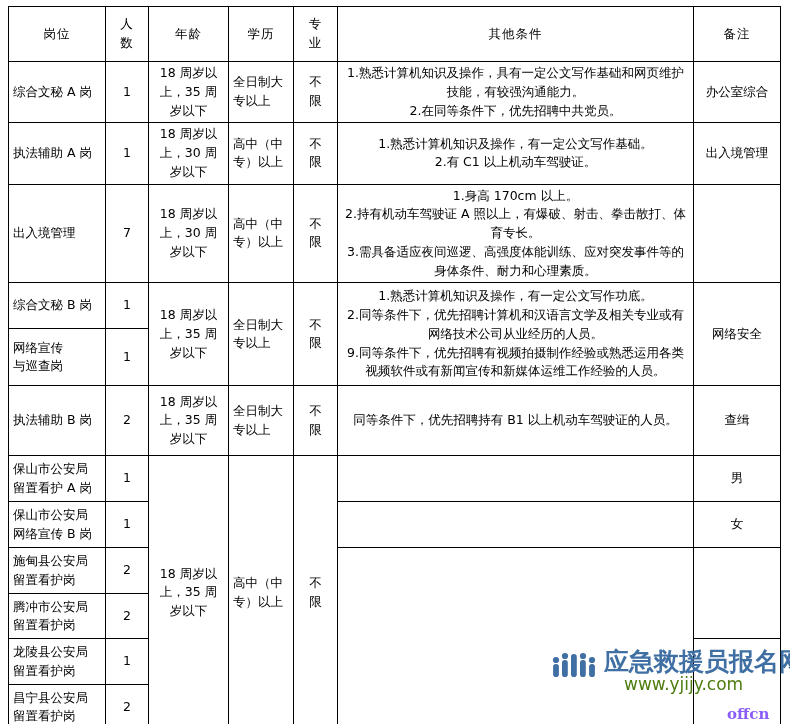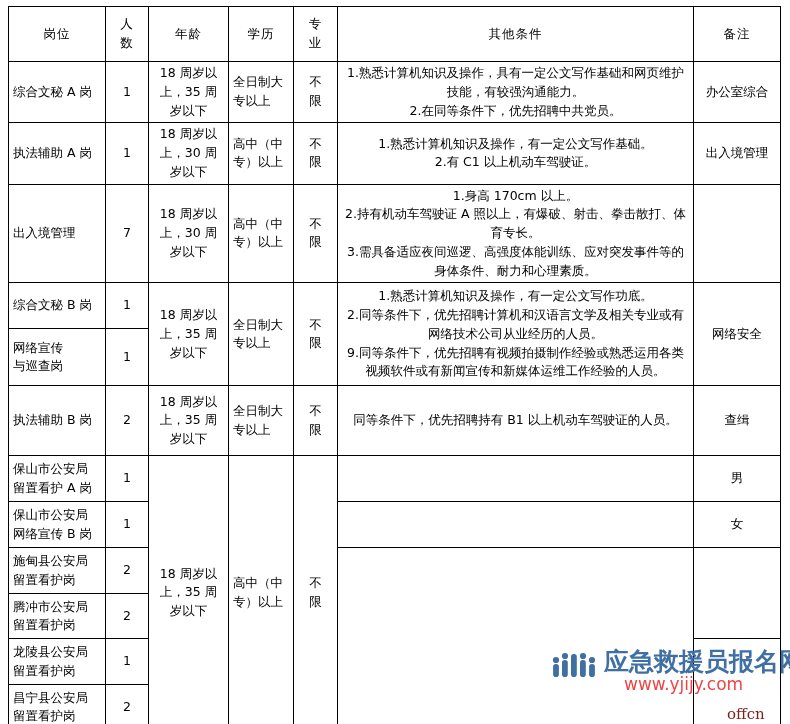--- a/index.html
+++ b/index.html
@@ -88,31 +88,31 @@
     color: #3f6fa3;
     letter-spacing: 0px;
     white-space: nowrap;
     font-family: "DejaVu Sans", "Liberation Sans", sans-serif;
   }
   #wm-url {
     position: absolute;
     left: 72px;
     top: 29px;
     font-size: 17px;
-    color: #ef4444;
+    color: #4d7c0f;
     white-space: nowrap;
     font-family: "DejaVu Sans", "Liberation Sans", sans-serif;
   }
   #offcn {
     position: absolute;
     left: 727px;
     top: 705px;
     font-size: 15px;
-    font-weight: normal;
-    color: #7f1d1d;
+    font-weight: bold;
+    color: #8b5cf6;
     font-family: "DejaVu Serif", "Liberation Serif", serif;
     letter-spacing: 0px;
   }
 </style>
 </head>
 <body>
 
 <div id="sheet">
   <table class="recruit">
     <colgroup>

